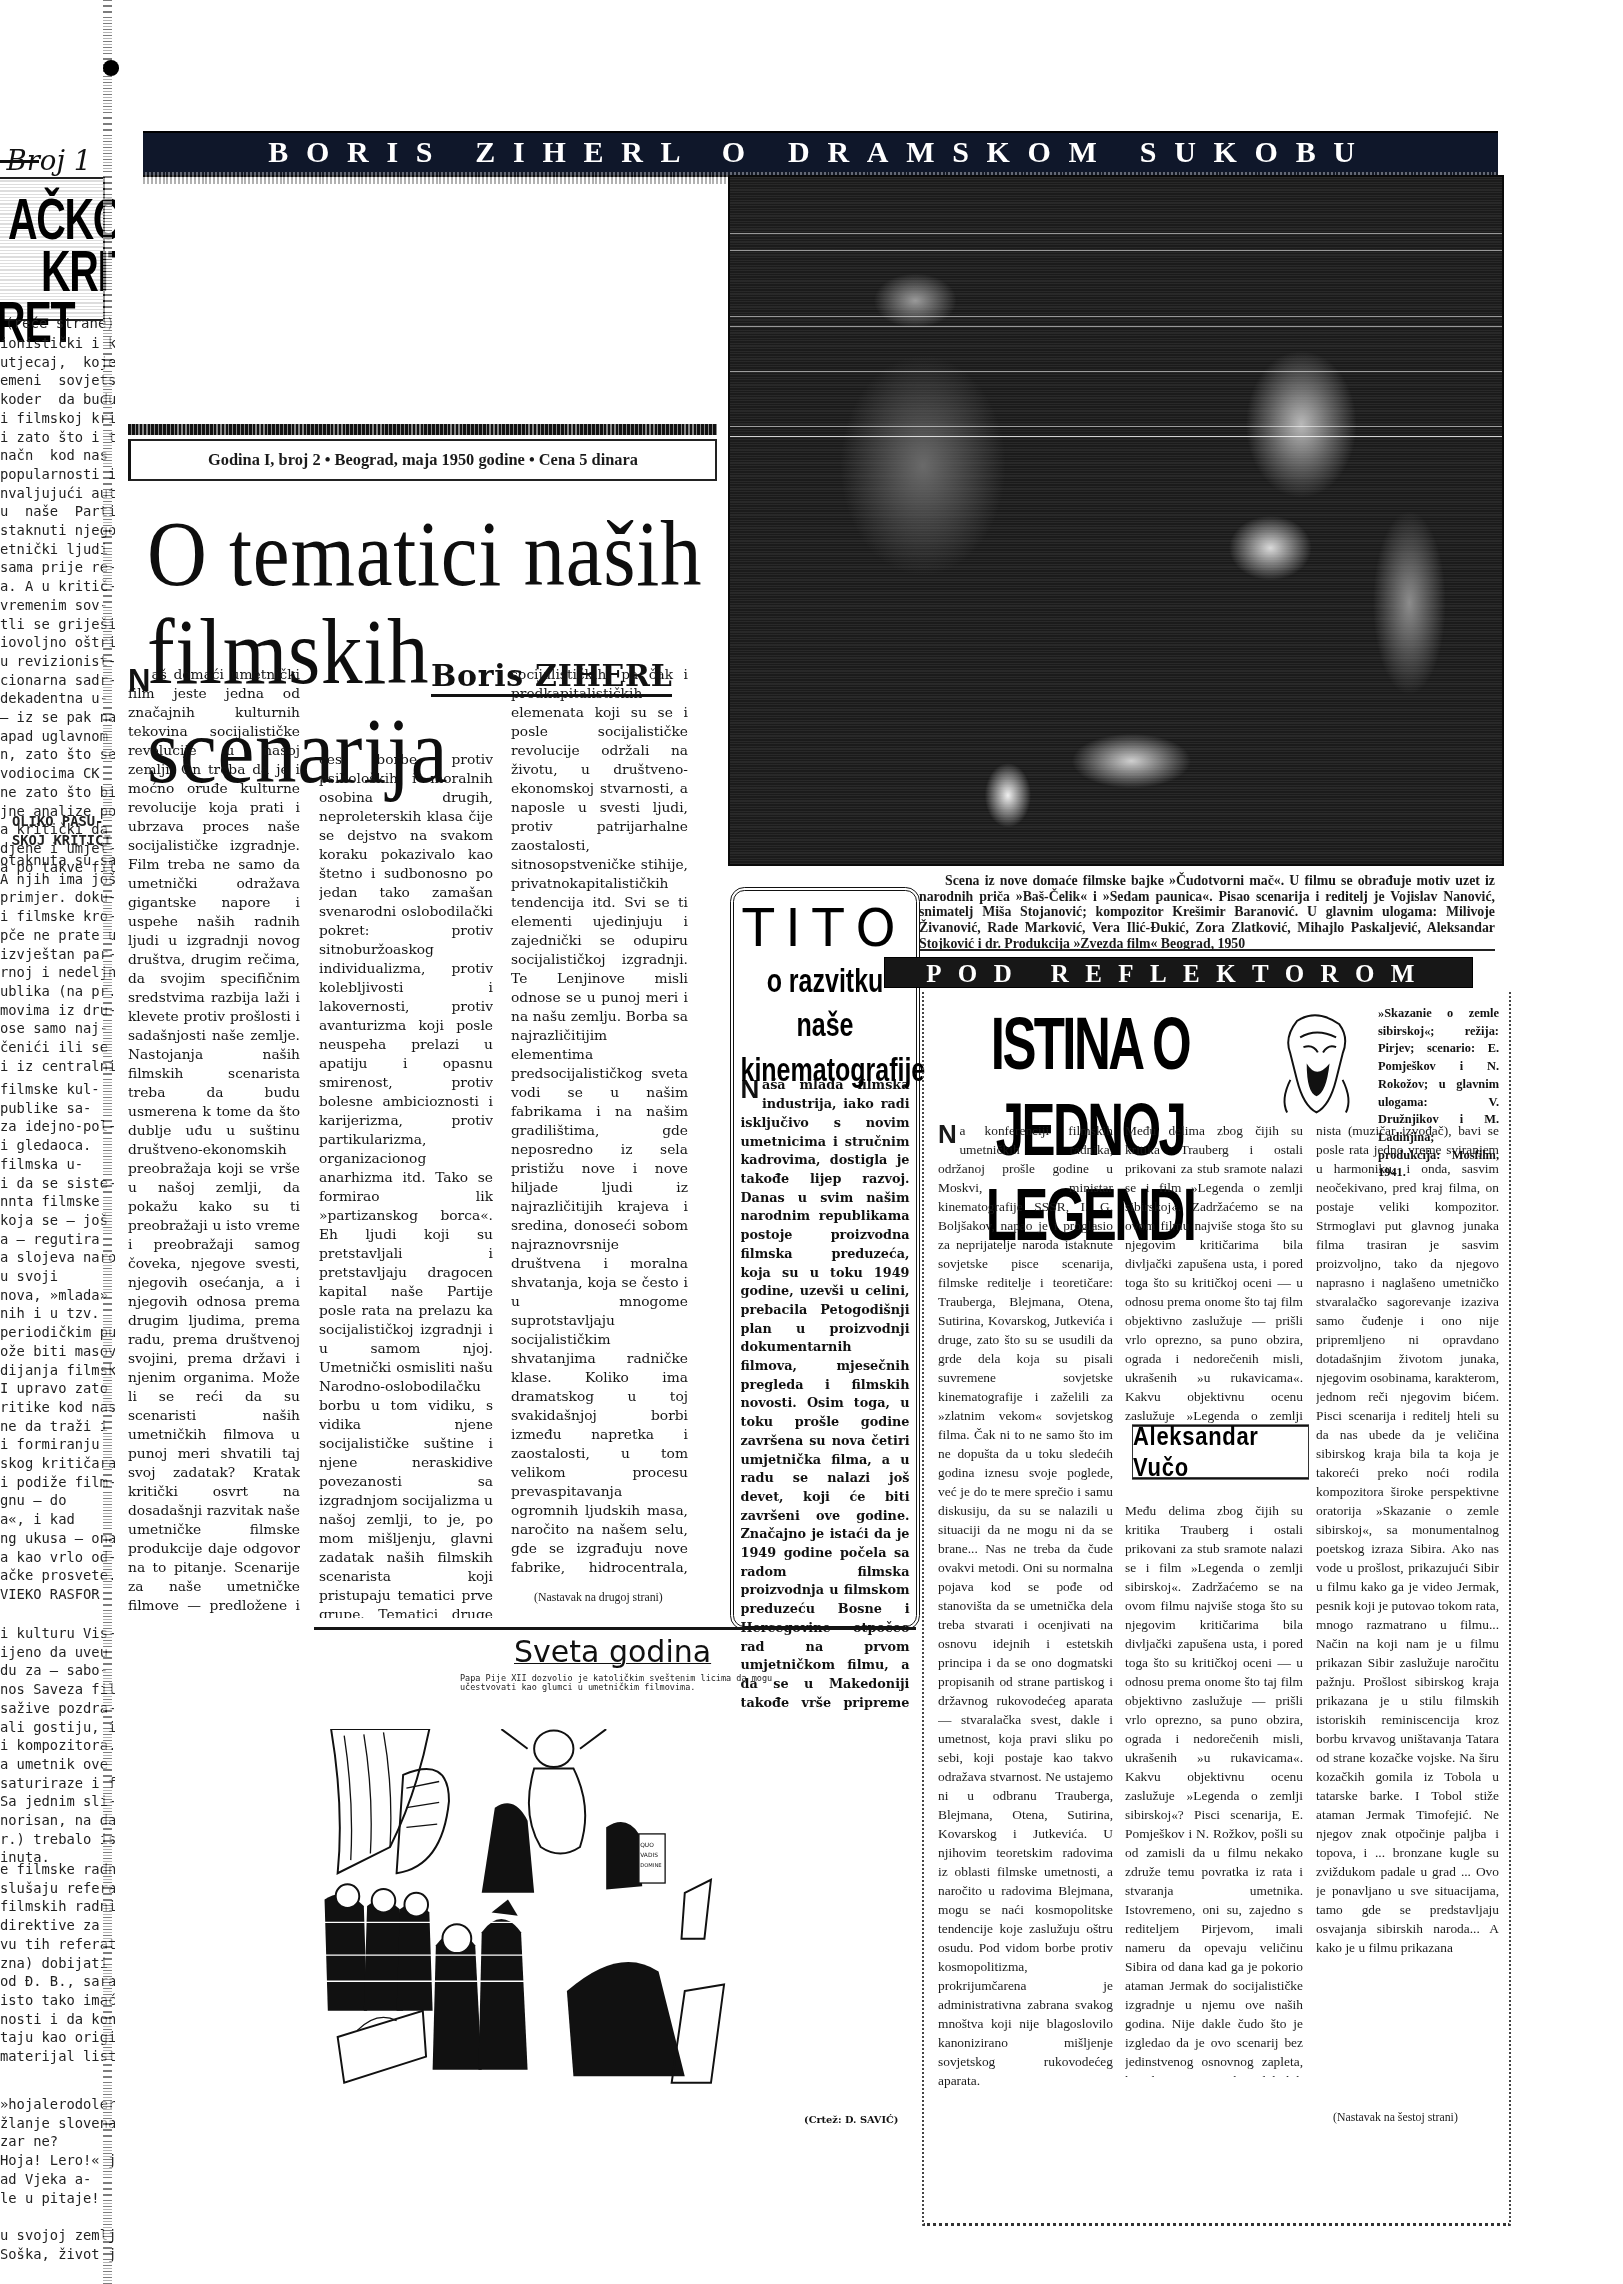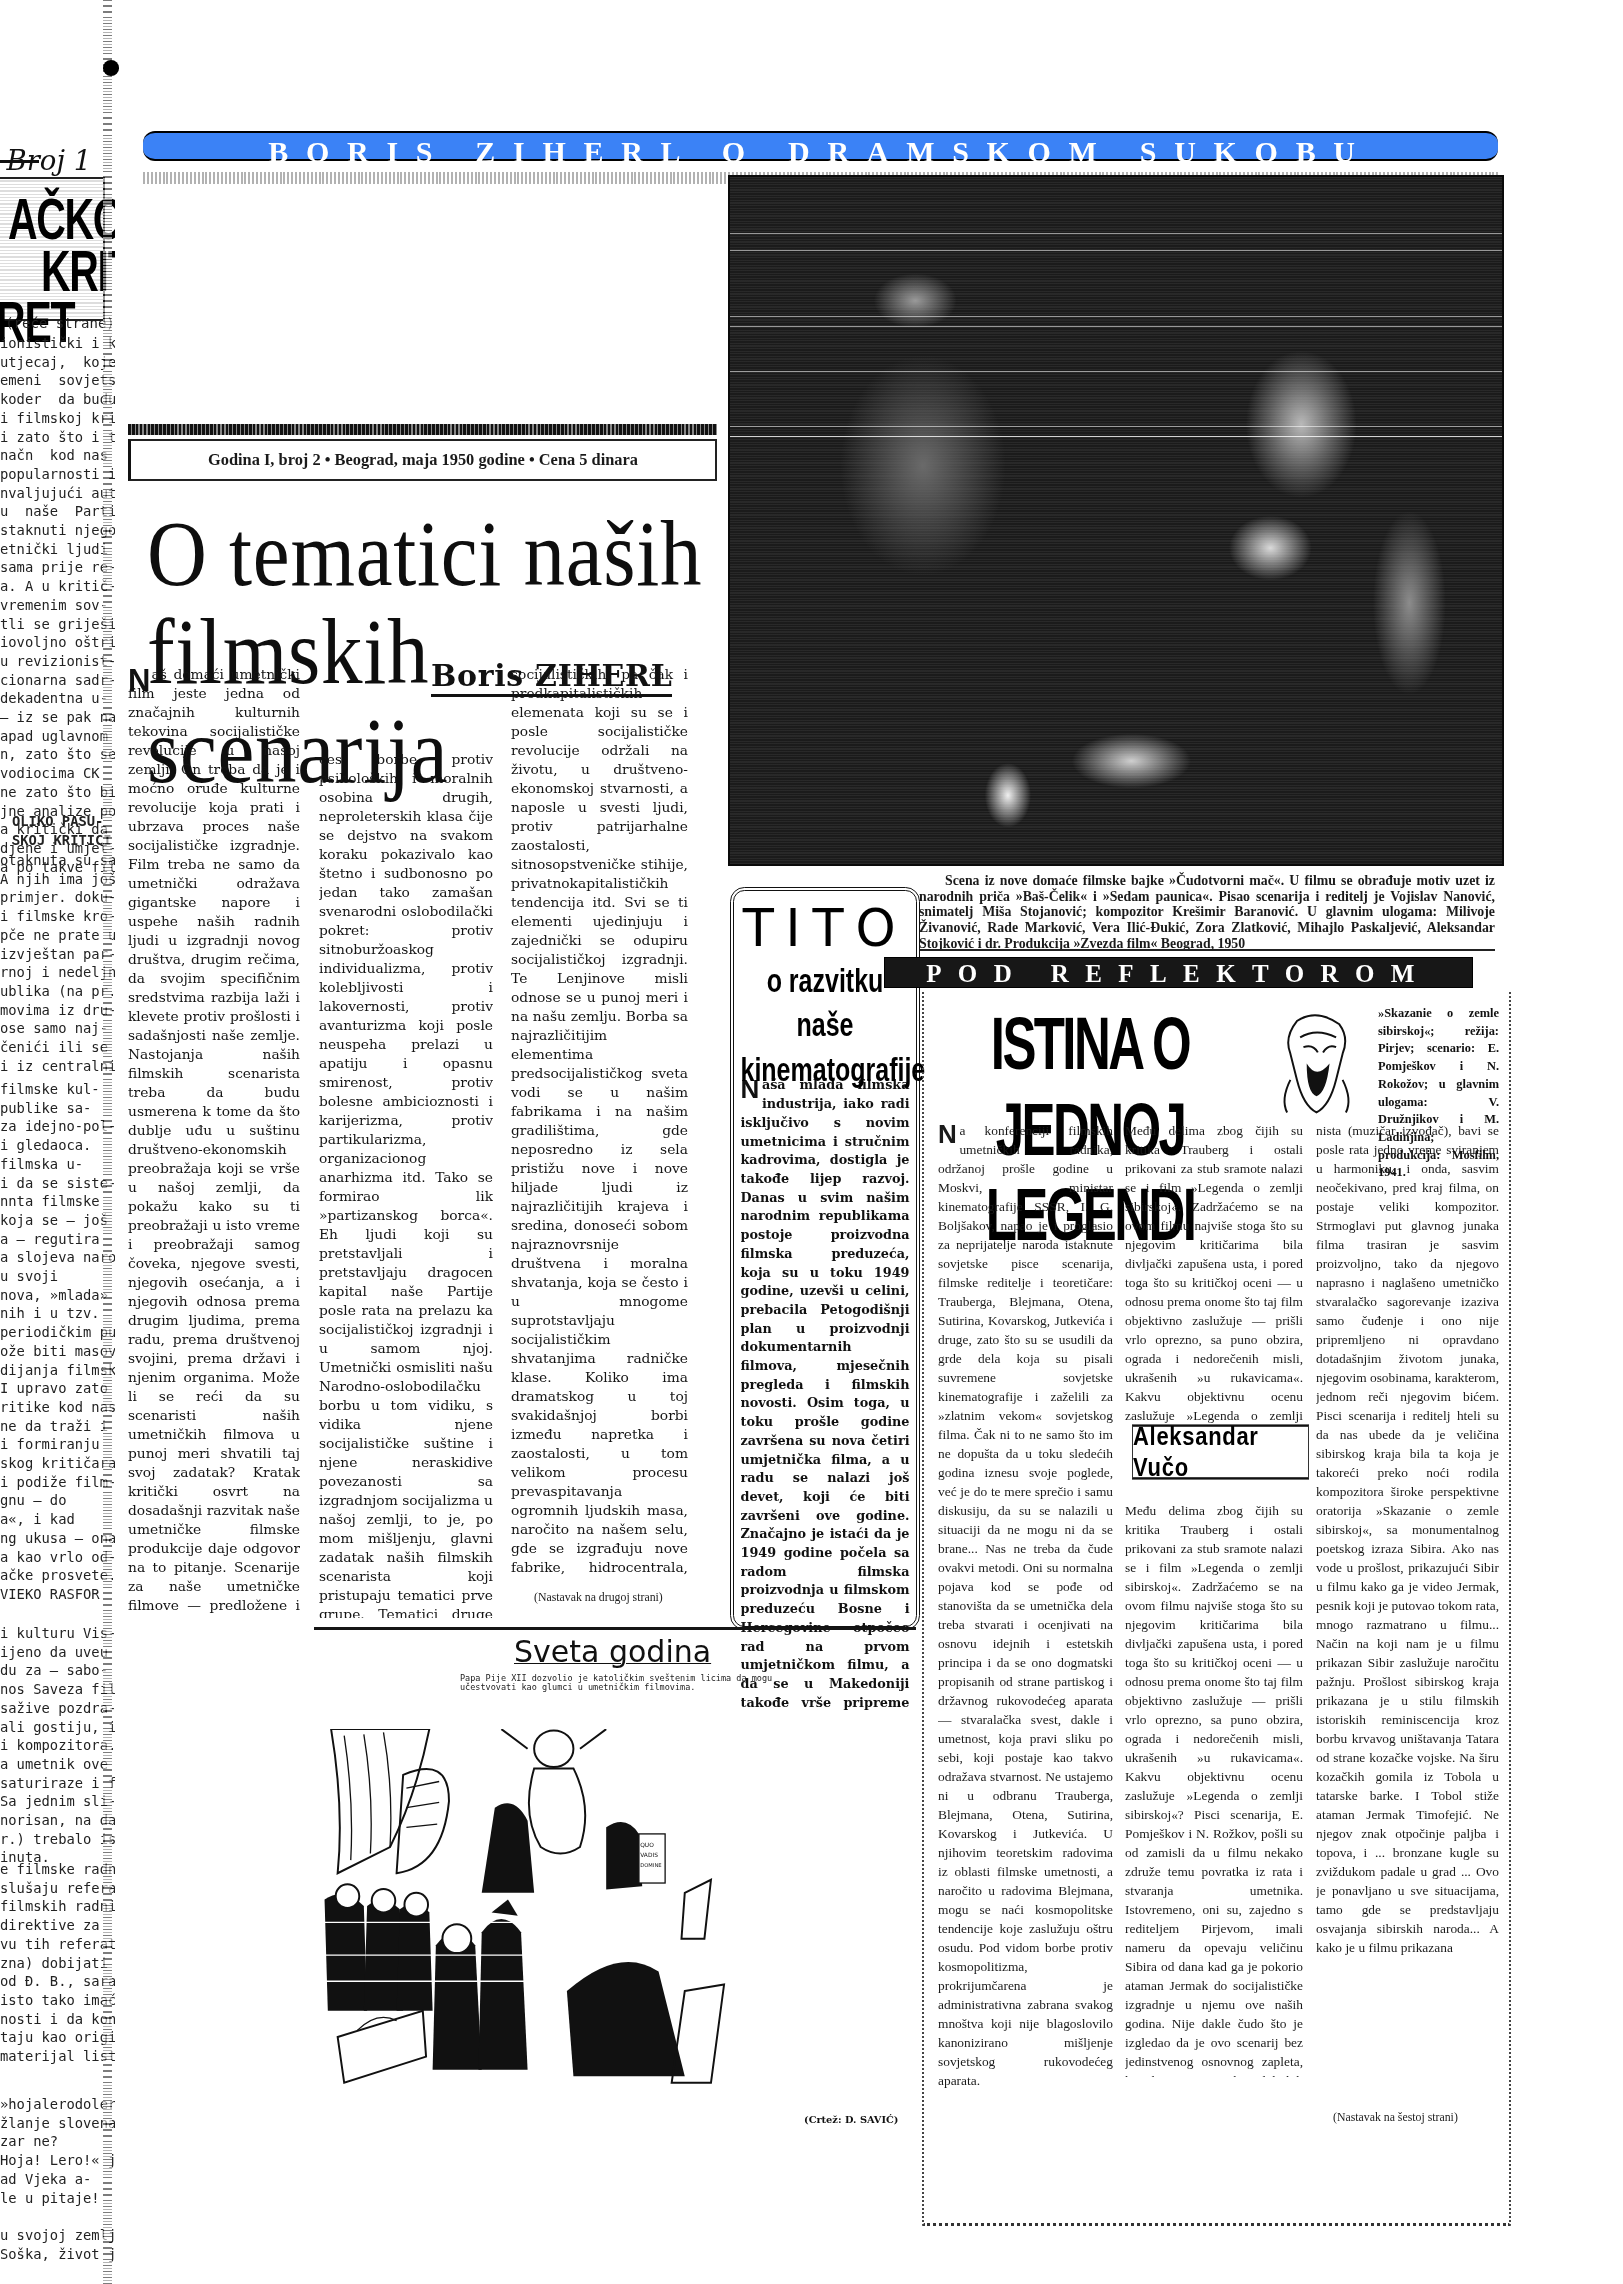--- a/index.html
+++ b/index.html
@@ -13,22 +13,22 @@
   #prev-strip { left: 0; top: 0; width: 115px; height: 2284px; overflow: hidden; }
   #prev-strip .broj { position: absolute; left: 6.5px; top: 144px; font-family: "DejaVu Serif", serif; font-style: italic; font-size: 27.5px; white-space: nowrap; }
   #prev-strip .broj-rule { position: absolute; left: 0; top: 160px; width: 39px; height: 2.6px; background: #111; }
   #prev-strip .head-box { position: absolute; left: -26px; top: 177px; width: 131px; height: 144px; border: 2px solid #222; background: repeating-linear-gradient(0deg,#fff 0 2px,#ddd 2px 3.3px); }
   #prev-strip .head-word { position: absolute; font-family: "Liberation Sans", sans-serif; font-weight: 900; font-size: 41px; line-height: 42px; letter-spacing: -1.3px; color: #000; transform: scaleY(1.4); transform-origin: top left; white-space: nowrap; }
   #prev-strip .sub { position: absolute; font-family: "DejaVu Sans Mono", monospace; font-size: 13.8px; line-height: 18.7px; white-space: pre; color: #222; }
   #gutter { left: 103px; top: 0; width: 9.2px; height: 2284px; background: repeating-linear-gradient(0deg,#111 0 1.3px,#fff 1.3px 3.3px,#777 3.3px 3.9px,#fff 3.9px 5.9px); opacity: .55; }
   #punch { left: 103px; top: 60px; width: 15.7px; height: 15.7px; border-radius: 50%; background: #000; }
 
   
-  #banner { left: 143px; top: 131px; width: 1355px; height: 30px; background: #3b82f6; border-top: 2.6px solid #000; border-bottom: 2.6px solid #000;
-    color: #fff; font-family: "Liberation Serif", serif; font-weight: bold; font-size: 30px; letter-spacing: 17.7px; text-align: center; line-height: 37px; white-space: nowrap; border-radius: 12px; }
+  #banner { left: 143px; top: 131px; width: 1355px; height: 46px; background: #0f172a; border-top: 2.6px solid #000; border-bottom: 2.6px solid #000;
+    color: #fff; font-family: "Liberation Serif", serif; font-weight: bold; font-size: 30px; letter-spacing: 17.7px; text-align: center; line-height: 37px; white-space: nowrap; }
   #banner-texture { left: 143px; top: 172px; width: 1355px; height: 11.8px; background: repeating-linear-gradient(90deg,#222 0 2px,#fff 2px 3.9px); opacity: .35; }
 
   
   #mast { left: 128px; top: 439px; width: 589px; height: 42px; border: 2px solid #222; border-left: 3.9px solid #111; display: flex; align-items: center; justify-content: center;
     font-family: "Liberation Serif", serif; font-size: 16.4px; font-weight: bold; color: #1a1a1a; }
   #mast-top { left: 128px; top: 424px; width: 589px; height: 10.5px; background: repeating-linear-gradient(90deg,#111 0 2.6px,#888 2.6px 3.9px); }
 
   
   #headline { left: 147px; top: 504px; width: 563px; font-family: "Liberation Serif", serif; font-size: 83px; line-height: 88px; color: #0e0e0e; text-align: left; letter-spacing: 0.7px; transform: scaleY(1.12); transform-origin: top left; }
   #byline { left: 431px; top: 658px; font-family: "DejaVu Serif", serif; font-weight: bold; font-size: 30px; color: #111; border-bottom: 3.3px solid #111; padding-bottom: 1.3px; letter-spacing: 0.7px; }

